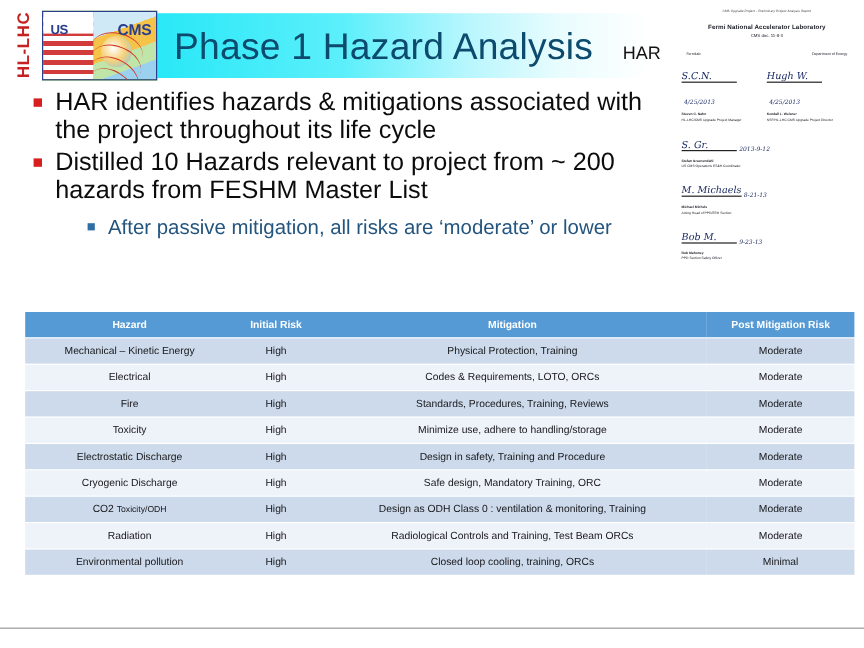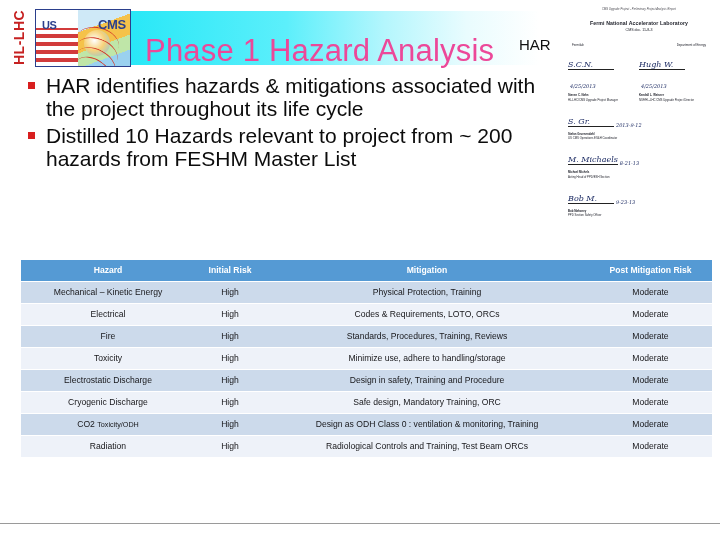--- a/index.html
+++ b/index.html
@@ -10,22 +10,22 @@
     overflow:hidden;
     position:relative;
   }
 
   
   #title-band{
     position:absolute; left:131px; top:11px; width:409px; height:54px;
     background:linear-gradient(to right,#29e8f7 0%,#5ceffb 38%,#b4f6fd 62%,#e9fcfe 82%,#ffffff 100%);
   }
   #slide-title{
-    position:absolute; left:145px; top:28px; width:400px; height:46px;
-    font-size:31px; color:#ec4899; letter-spacing:.2px;
+    position:absolute; left:145px; top:16px; width:400px; height:46px;
+    font-size:31px; color:#0c4a6e; letter-spacing:.2px;
     line-height:46px; white-space:nowrap;
   }
 
   
   #logo-block{ position:absolute; left:9px; top:6px; width:122px; height:62px; }
   #hl-lhc-text{
     position:absolute; left:2px; top:2px; width:22px; height:58px;
     color:#c62121; font-weight:bold; font-size:14px;
     writing-mode:vertical-rl; transform:rotate(180deg);
     text-align:center; letter-spacing:.5px;
@@ -165,20 +165,21 @@
       <span class="sig-script">Bob M.</span><span class="sig-date">9-23-13</span>
       <div class="sig-name">Bob Mahoney</div>
       <div class="sig-role">PPD Section Safety Officer</div>
     </div>
   </div>
 </div>
 
 <div id="body-bullets">
   <div class="b1">HAR identifies hazards &amp; mitigations associated with the project throughout its life cycle</div>
   <div class="b1">Distilled 10 Hazards relevant to project from ~ 200 hazards from FESHM Master List</div>
+  <div class="b3">After passive mitigation, all risks are ‘moderate’ or lower</div>
 </div>
 
 <table id="hazard-table">
   <colgroup>
     <col class="col-hazard">
       <col class="col-initial">
       <col class="col-mitig">
       <col class="col-post">
   </colgroup>
   <thead>
@@ -231,16 +232,22 @@
       <td>High</td>
       <td>Design as ODH Class 0 : ventilation &amp; monitoring, Training</td>
       <td>Moderate</td>
     </tr>
     <tr>
       <td><span>Radiation</span><span class="sub-small"></span></td>
       <td>High</td>
       <td>Radiological Controls and Training, Test Beam ORCs</td>
       <td>Moderate</td>
     </tr>
+    <tr>
+      <td><span>Environmental pollution</span><span class="sub-small"></span></td>
+      <td>High</td>
+      <td>Closed loop cooling, training, ORCs</td>
+      <td>Minimal</td>
+    </tr>
   </tbody>
 </table>
 
 <div id="bottom-rule"></div>
 
 </body></html>

